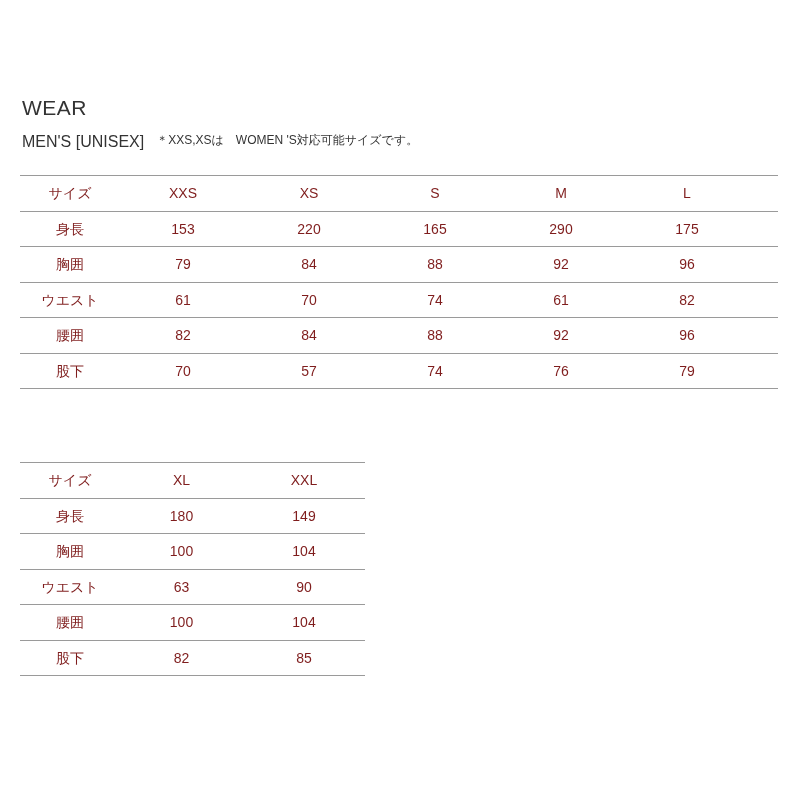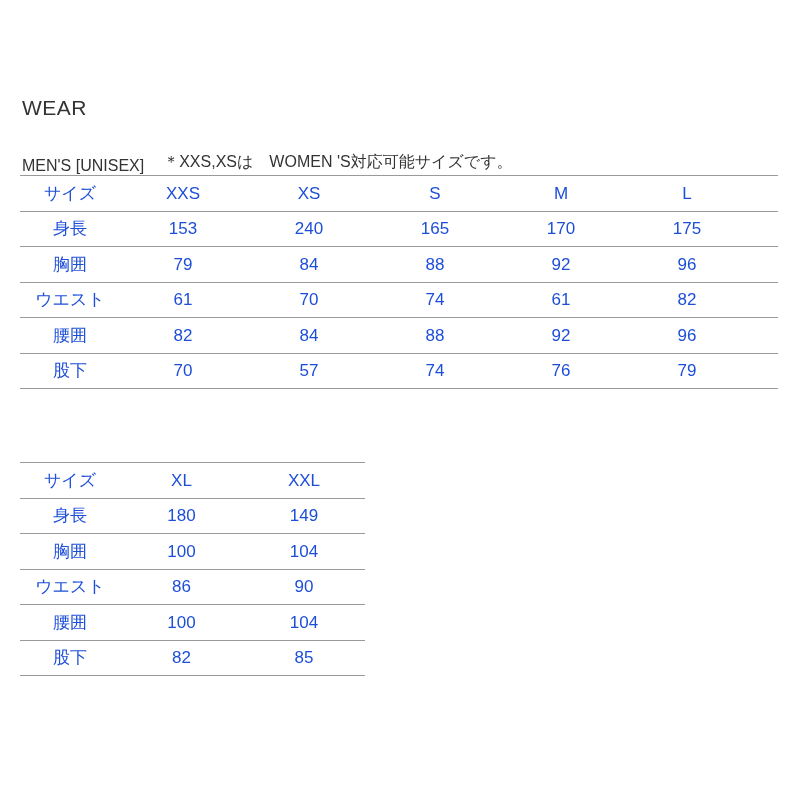--- a/index.html
+++ b/index.html
@@ -24,50 +24,49 @@
     font-weight: 500;
     letter-spacing: 0.5px;
     color: #333333;
   }
   .category-line {
     position: absolute;
     left: 22px;
     top: 132px;
     display: flex;
     align-items: flex-end;
-    gap: 19px;
+    gap: 12px;
     white-space: nowrap;
   }
   .category {
     font-size: 16px;
     font-weight: 500;
     color: #333333;
   }
   .note {
-    font-size: 16px;
+    font-size: 12px;
     color: #333333;
     padding-bottom: 2px;
-    margin-top: 20px;
   }
   table.size-table {
     position: absolute;
     border-collapse: collapse;
     table-layout: fixed;
   }
   table.size-table th,
   table.size-table td {
     border-top: 1.5px solid #9a9a9a;
     height: 34.5px;
     padding: 0;
     margin: 0;
     text-align: center;
     vertical-align: middle;
-    font-size: 17px;
+    font-size: 14px;
     font-weight: 400;
-    color: #1d4ed8;
+    color: #7f1d1d;
     line-height: 1;
   }
   table.size-table tr.last th,
   table.size-table tr.last td {
     border-bottom: 1.5px solid #9a9a9a;
   }
   table.size-table-main {
     left: 20px;
     top: 175px;
     width: 758px;
@@ -117,23 +116,23 @@
         <th>S</th>
         <th>M</th>
         <th>L</th>
         <th></th>
       </tr>
     </thead>
     <tbody>
       <tr>
         <td>身長</td>
         <td>153</td>
-        <td>240</td>
+        <td>220</td>
         <td>165</td>
-        <td>170</td>
+        <td>290</td>
         <td>175</td>
         <td></td>
       </tr>
       <tr>
         <td>胸囲</td>
         <td>79</td>
         <td>84</td>
         <td>88</td>
         <td>92</td>
         <td>96</td>
@@ -189,21 +188,21 @@
         <td>180</td>
         <td>149</td>
       </tr>
       <tr>
         <td>胸囲</td>
         <td>100</td>
         <td>104</td>
       </tr>
       <tr>
         <td>ウエスト</td>
-        <td>86</td>
+        <td>63</td>
         <td>90</td>
       </tr>
       <tr>
         <td>腰囲</td>
         <td>100</td>
         <td>104</td>
       </tr>
       <tr class="last">
         <td>股下</td>
         <td>82</td>

